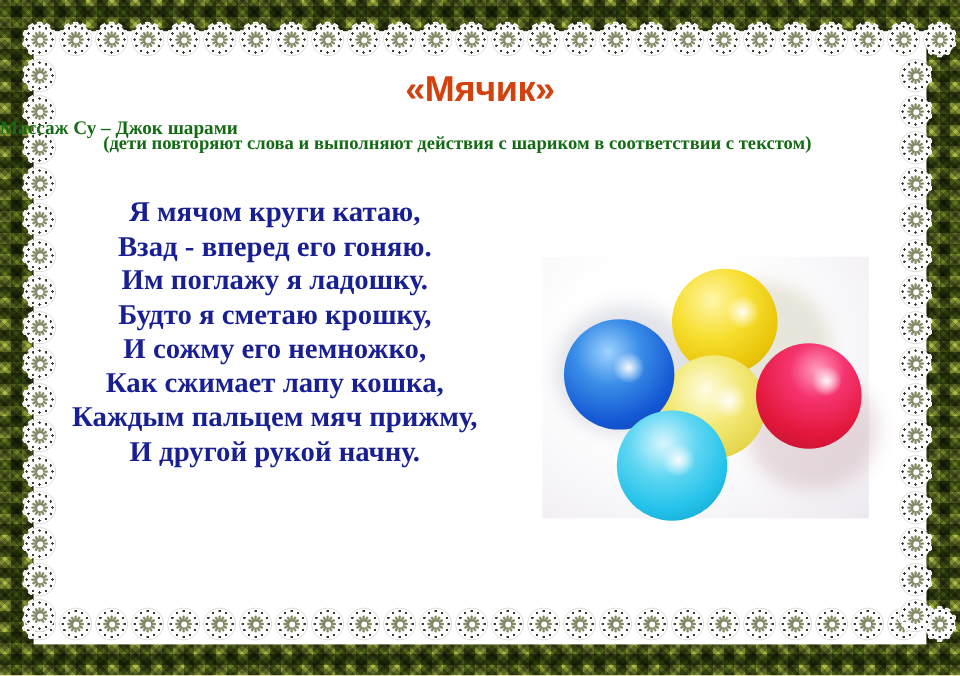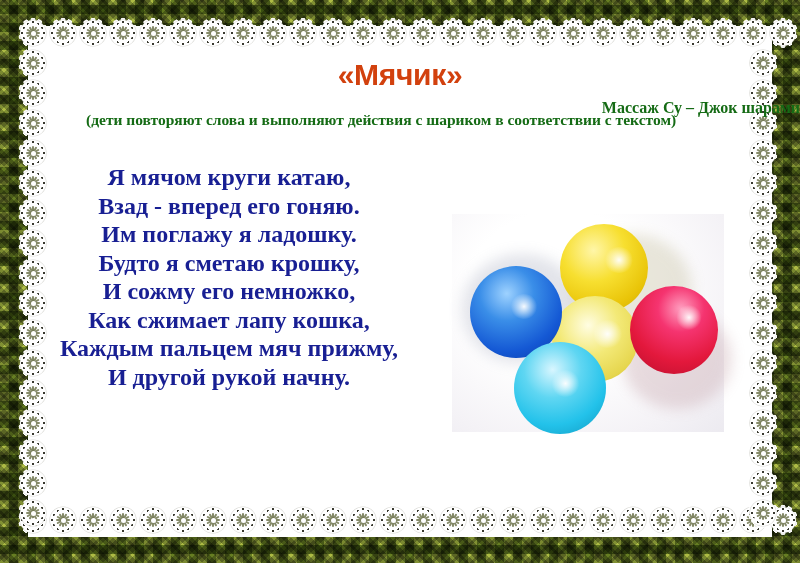--- a/index.html
+++ b/index.html
@@ -148,21 +148,21 @@
     font-family: "Liberation Sans", sans-serif;
     font-weight: bold;
     font-size: 30px;
     color: #d2410e;
     letter-spacing: -0.3px;
   }
   .subtitle1 {
     position: absolute;
     left: 0; right: 0;
     top: 99px;
-    text-align: right;
+    text-align: left;
     font-family: "Liberation Serif", serif;
     font-weight: bold;
     font-size: 16px;
     color: #156b15;
   }
   .subtitle2 {
     position: absolute;
     left: 86px;
     width: 628px;
     top: 109px;

